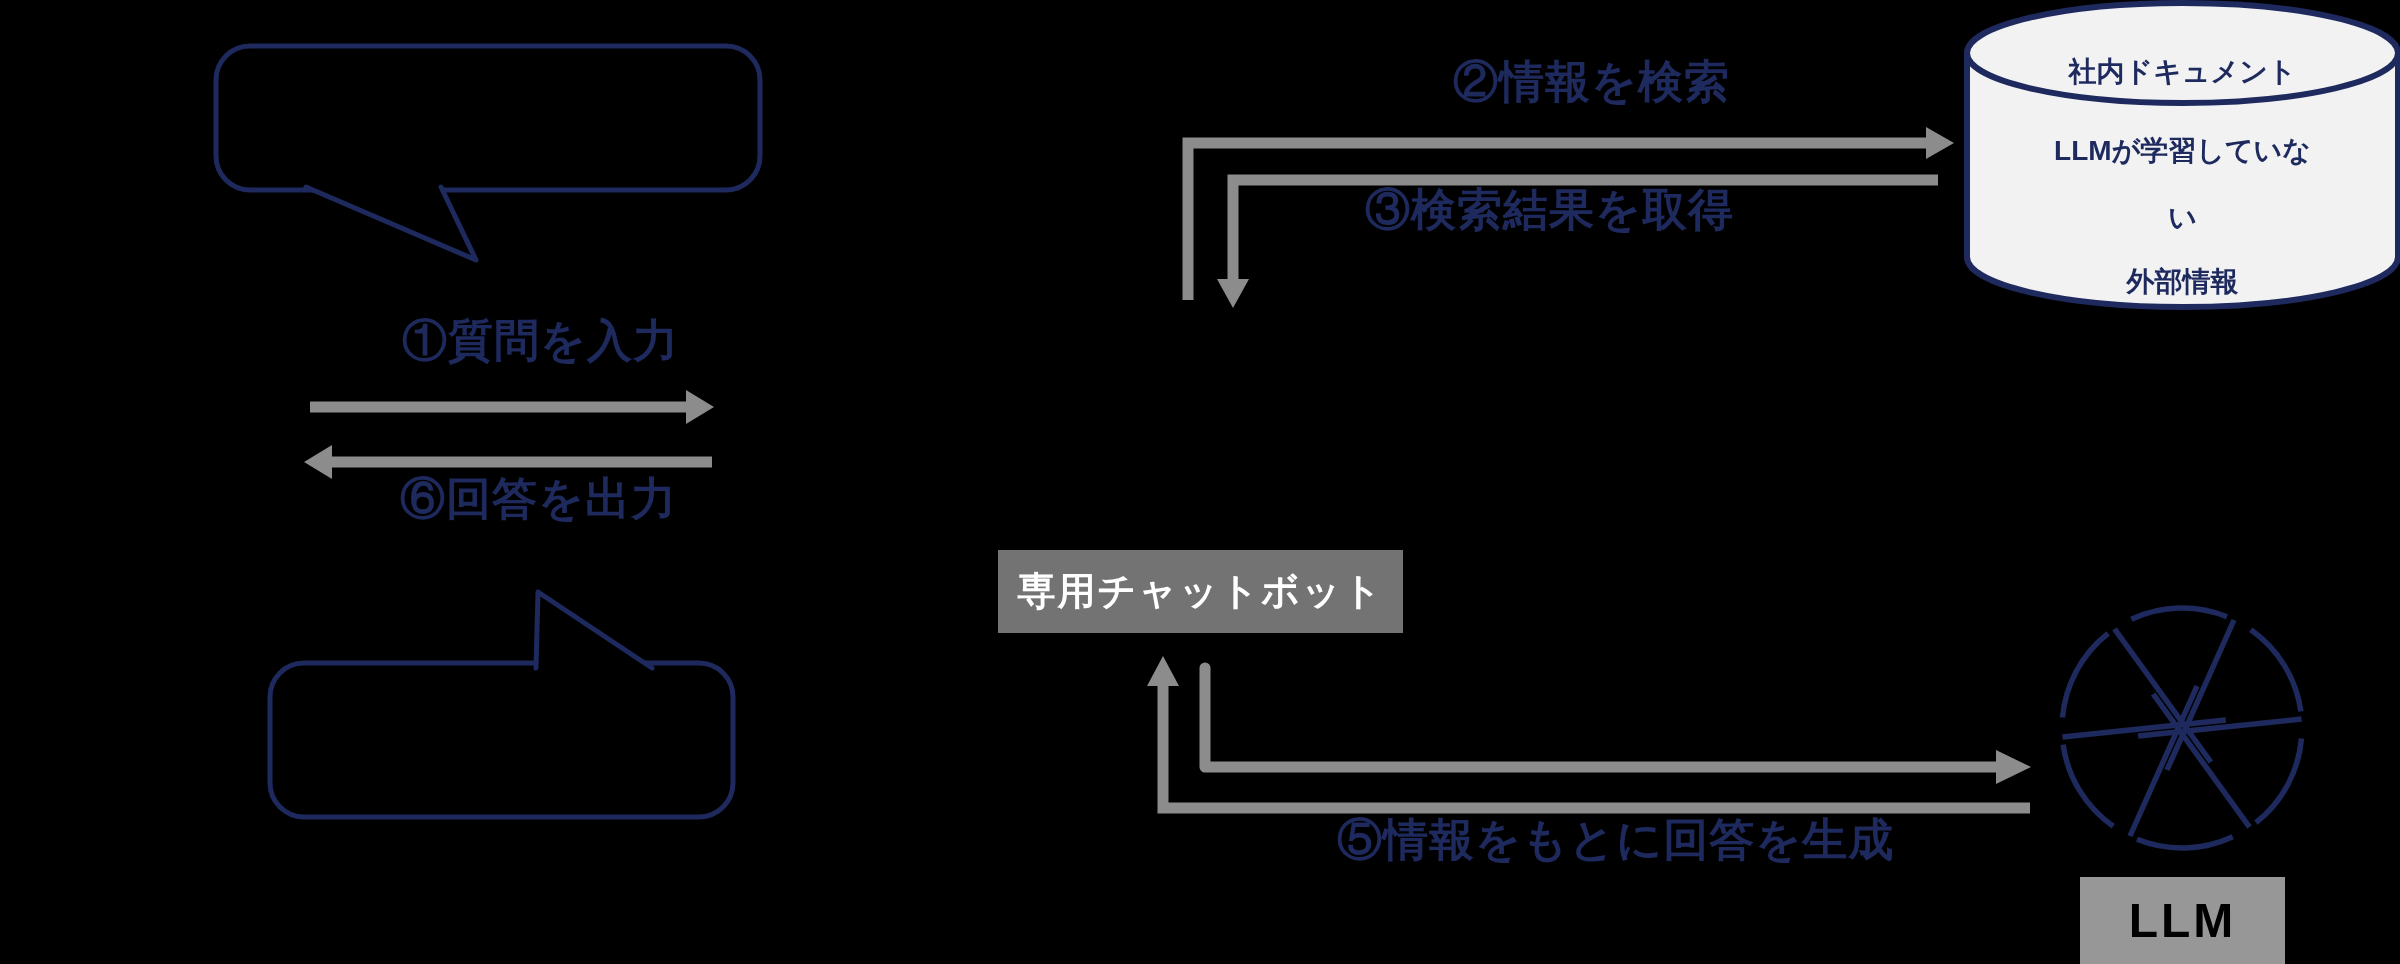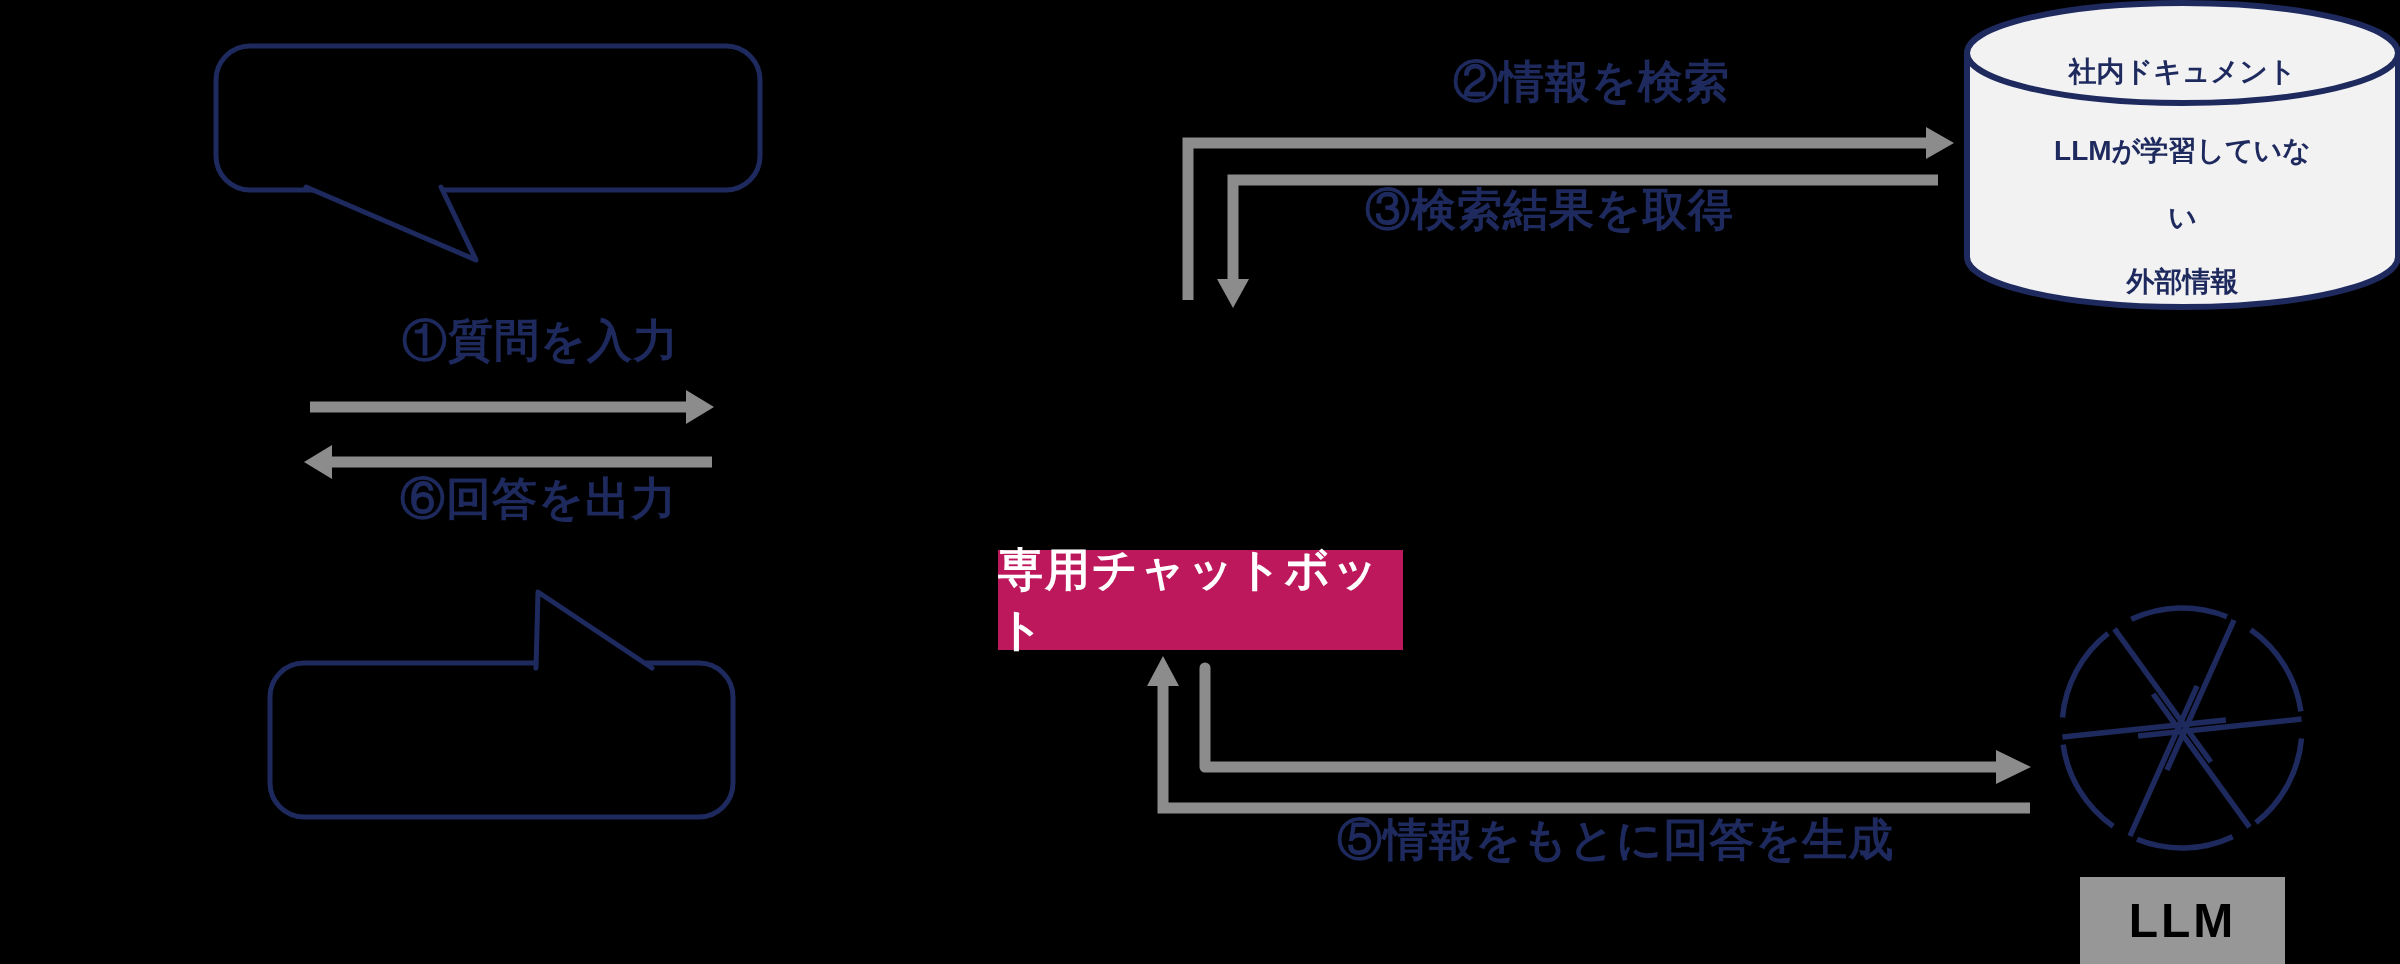--- a/index.html
+++ b/index.html
@@ -6,22 +6,22 @@
   .canvas{
     position:relative;width:2400px;height:964px;background:#000;overflow:hidden;
     font-family:"Liberation Sans",sans-serif;
   }
   .layer{position:absolute;left:0;top:0;width:2400px;height:964px;}
   .label{
     position:absolute;color:#1e2a5e;font-weight:bold;font-size:45px;
     white-space:nowrap;line-height:1.1;letter-spacing:1px;
   }
   .chatbot-box{
-    position:absolute;left:998px;top:550px;width:405px;height:100px;
-    background:#be185d;color:#fff;font-weight:bold;font-size:45px;
+    position:absolute;left:998px;top:550px;width:405px;height:83px;
+    background:#737373;color:#fff;font-weight:bold;font-size:38px;
     display:flex;align-items:center;justify-content:center;letter-spacing:2px;
   }
   .llm-box{
     position:absolute;left:2080px;top:877px;width:205px;height:87px;
     background:#979797;color:#000000;font-weight:bold;font-size:48px;
     display:flex;align-items:center;justify-content:center;letter-spacing:3px;
   }
   .cyl-text{
     position:absolute;left:1967px;width:431px;text-align:center;
     color:#1e2a5e;font-weight:bold;font-size:28px;white-space:nowrap;

